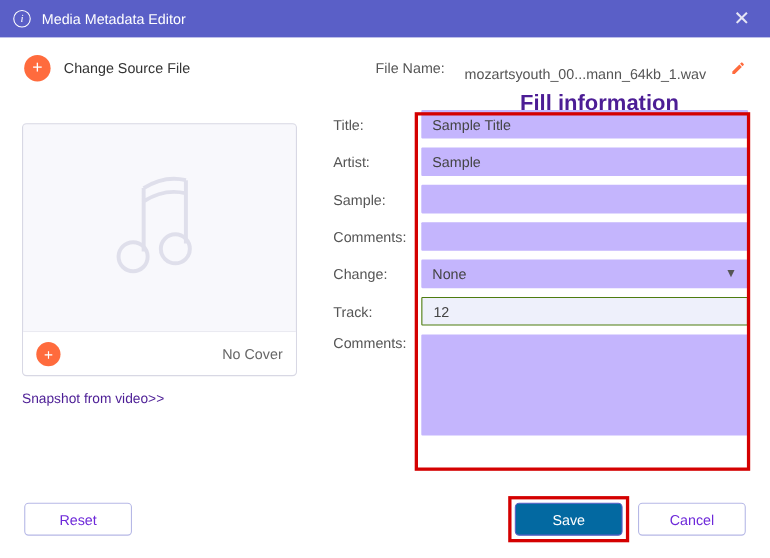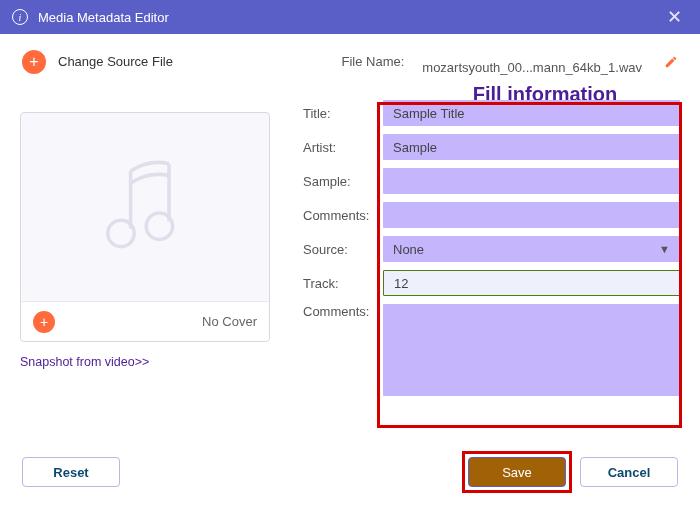--- a/index.html
+++ b/index.html
@@ -153,24 +153,24 @@
   }
   .btn {
     height: 30px; min-width: 98px;
     border-radius: 4px;
     font-size: 13px;
     display: flex; align-items: center; justify-content: center;
     cursor: pointer;
   }
   .btn-outline {
     border: 1px solid #b6b8e6;
-    background: #fff; color: #0c4a6e; font-weight: bold;
+    background: #fff; color: #6d28d9;
   }
   .btn-primary {
-    background: #a16207; color: #fff; border: 1px solid #5a5fc7;
+    background: #0369a1; color: #fff; border: 1px solid #5a5fc7;
   }
   .button-bar .spacer { flex: 1; }
   .save-highlight {
     position: relative;
   }
   .save-highlight::after {
     content: "";
     position: absolute;
     top: -6px; left: -6px; right: -6px; bottom: -6px;
     border: 3px solid #d40000;
@@ -232,21 +232,21 @@
     </div>
     <div class="row">
       <label>Sample:</label>
       <input type="text" value="" style="">
     </div>
     <div class="row">
       <label>Comments:</label>
       <input type="text" value="" style="">
     </div>
     <div class="row">
-      <label>Source:</label>
+      <label>Change:</label>
       <div class="select">
         <span>None</span>
         <span class="chev">▼</span>
       </div>
     </div>
     <div class="row">
       <label>Track:</label>
       <input type="text" class="focused" value="12" style="">
     </div>
     <div class="row comments">

